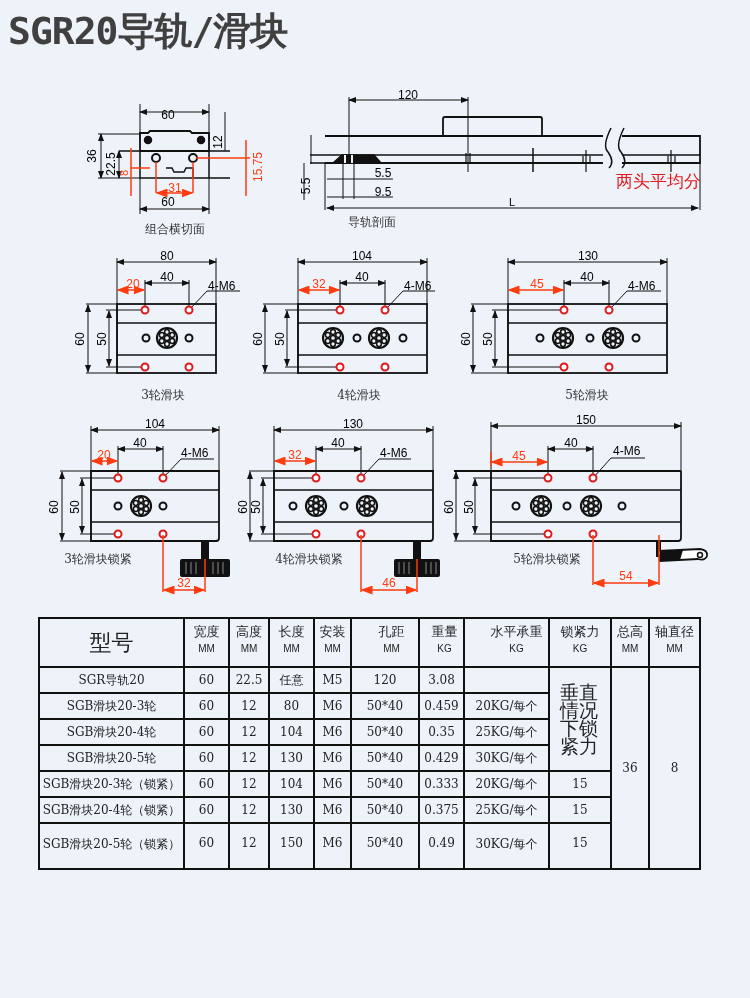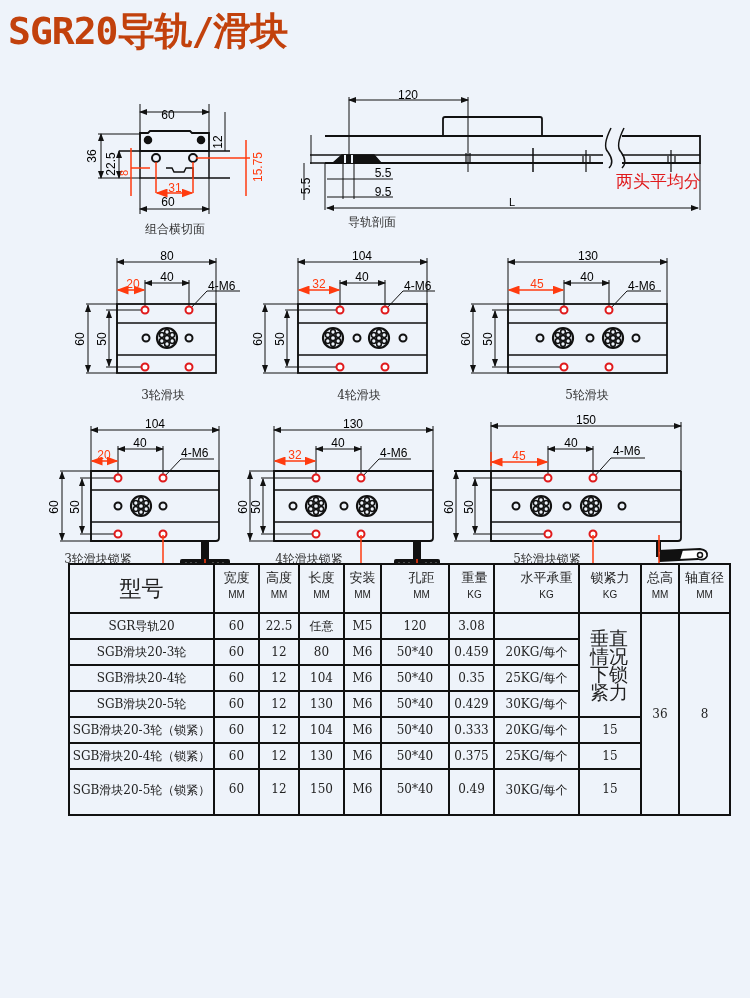--- a/index.html
+++ b/index.html
@@ -1,25 +1,25 @@
 <!DOCTYPE html>
 <html><head>
 <meta charset="utf-8">
 <style>
   html, body { margin:0; padding:0; }
   body { width:750px; height:998px; background:#eef3fa; position:relative; overflow:hidden;
          font-family:"DejaVu Serif", serif; color:#111; }
   .title { position:absolute; left:8px; top:6px; font-family:"DejaVu Sans Mono", monospace;
-           font-weight:bold; font-size:38px; letter-spacing:-1px; color:#c2410c; }
+           font-weight:bold; font-size:38px; letter-spacing:-1px; color:#404040; }
   svg.drawings { position:absolute; left:0; top:0; }
   svg text { font-family:"Liberation Sans", sans-serif; }
   .cap { font-family:"DejaVu Serif", serif; font-size:12px; fill:#333; }
   .red-note { font-family:"DejaVu Serif", serif; font-size:17px; fill:#e0191b; }
-  table.spec { position:absolute; left:38px; top:563px; width:661px; border-collapse:collapse;
-               table-layout:fixed; background:#eef3fa;margin-left:30px; }
+  table.spec { position:absolute; left:38px; top:617px; width:661px; border-collapse:collapse;
+               table-layout:fixed; background:#eef3fa; }
   table.spec td, table.spec th { border:2px solid #111; font-family:"DejaVu Serif", serif;
                font-size:12px; font-weight:normal; color:#222; padding:0 2px; text-align:center;
                vertical-align:middle; height:24px; overflow:hidden; white-space:nowrap; }
   table.spec th { height:43px; text-align:center; vertical-align:top; padding-top:4px; line-height:17px; font-size:13px; }
   table.spec th .unit { font-family:"Liberation Sans", sans-serif; font-size:10px; display:block; }
   table.spec th.model { text-align:center; vertical-align:middle; font-size:22px; padding:0; }
   table.spec td.note { white-space:normal; font-size:19px; line-height:18px; text-align:left; padding-left:10px; vertical-align:middle; }
   table.spec tr.last td { height:32px; vertical-align:top; padding-top:12px; }
 </style>
 </head>

